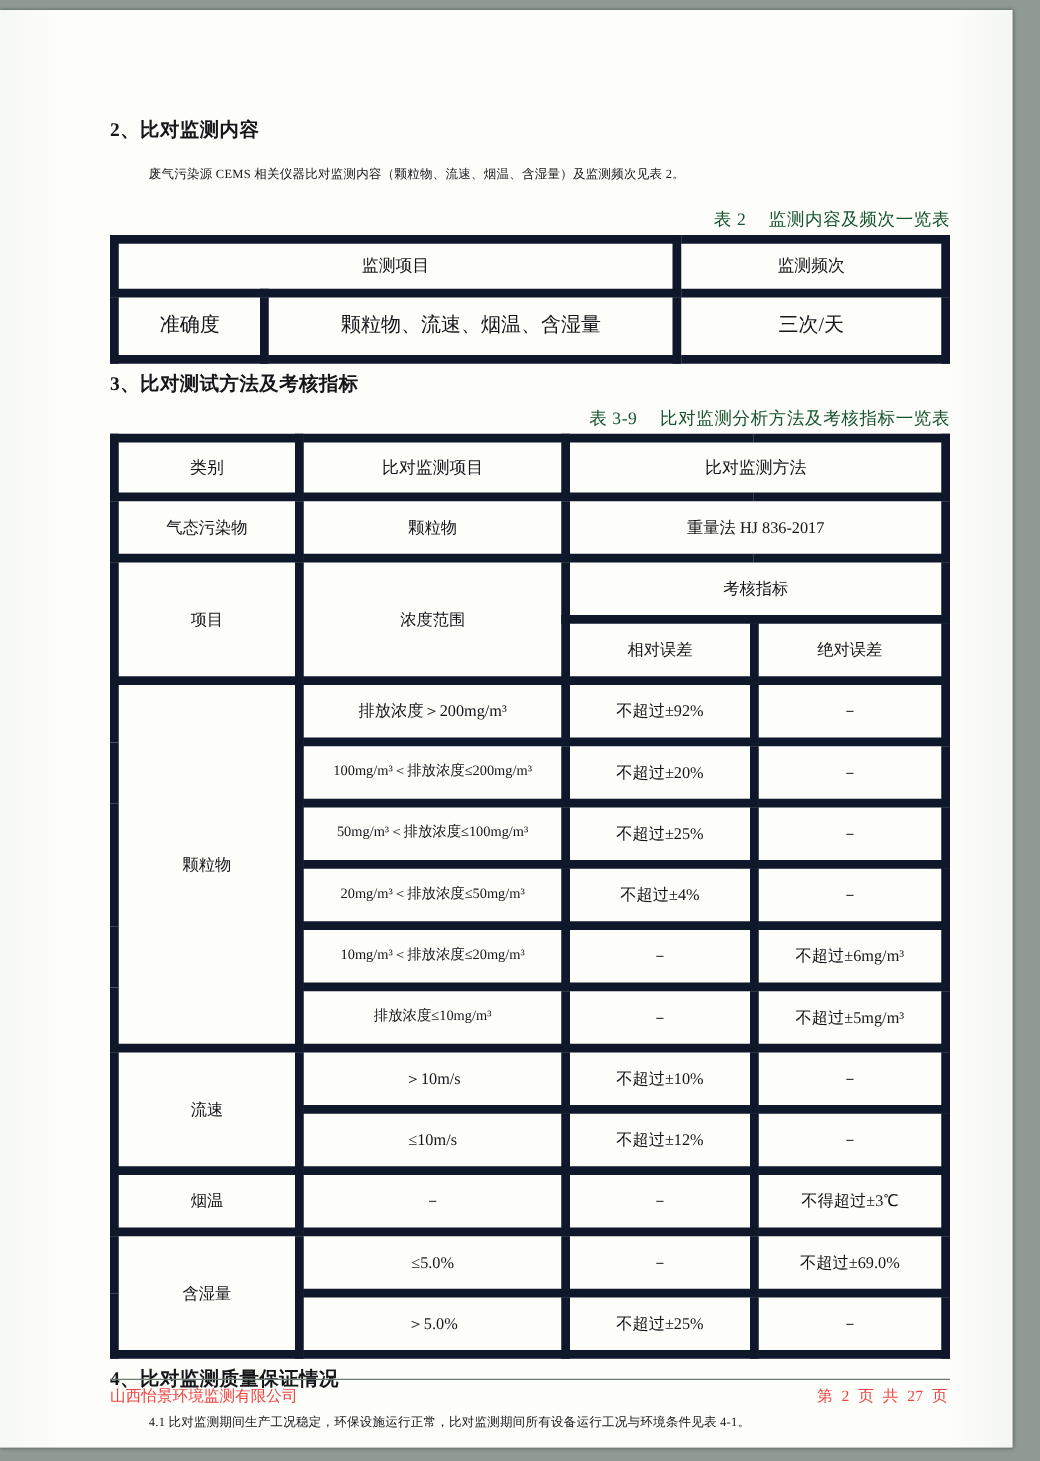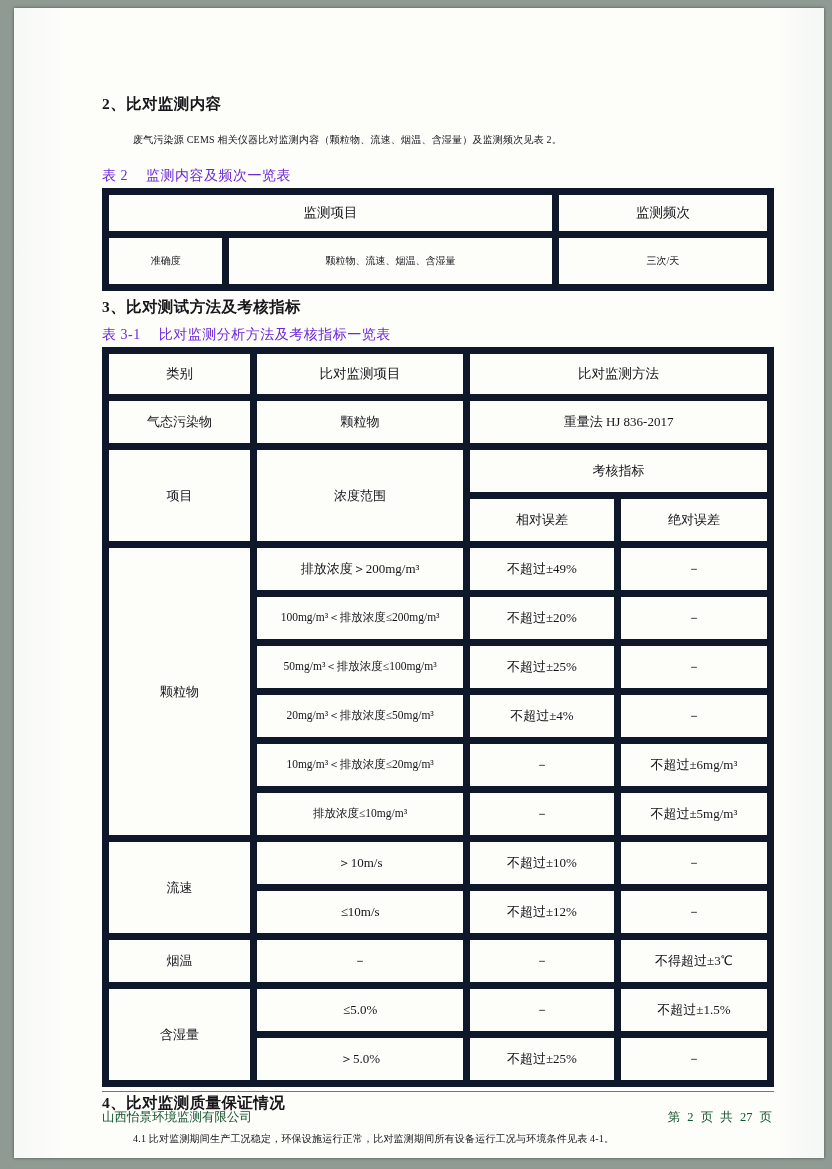--- a/index.html
+++ b/index.html
@@ -8,21 +8,21 @@
     background: #8f9a93;
   }
   body {
     width: 832px;
     height: 1169px;
     overflow: hidden;
     font-family: "Liberation Serif", serif;
   }
   .page {
     position: absolute;
-    left: 14px;
+    left: 0;
     top: 8px;
     width: 810px;
     height: 1150px;
     background: #fdfdfb;
     box-shadow: 0 0 3px rgba(0,0,0,0.45);
     overflow: hidden;
   }
   .paper-inner {
     position: absolute;
     left: 0; top: 0; right: 0; bottom: 0;
@@ -44,58 +44,58 @@
   }
   .para {
     font-size: 10px;
     line-height: 38px;
     color: #15151a;
     margin: 0 0 4px 0;
     text-indent: 31px;
     letter-spacing: 0.2px;
   }
   .tbl-caption {
-    text-align: left;
+    text-align: right;
     font-size: 14px;
-    color: #6d28d9;
+    color: #14532d;
     margin: 8px 0 3px 0;
     letter-spacing: 0.5px;
   }
   .tbl-caption .cap-no { margin-right: 18px; }
   table.grid {
     border-collapse: collapse;
     width: 672px;
     font-size: 13px;
     color: #15151a;
   }
   table.grid td, table.grid th {
     border: 7px solid #0f172a;
     text-align: center;
     vertical-align: middle;
     padding: 5px 3px;
     font-weight: normal;
     line-height: 1.35;
   }
   .t2 td { height: 26px; }
   .t2 .hdr td { font-size: 13.5px; }
-  .t2 .row td { height: 36px; font-size: 10px; }
+  .t2 .row td { height: 36px; font-size: 16px; }
   .t31 td { font-size: 13px; }
   .t31 .hdr td { font-size: 13.5px; height: 30px; }
   .t31 td.tall { height: 32px; }
   .t31 .small { font-size: 11.5px; }
   .sec-block { margin-top: 6px; }
   .footer {
     position: absolute;
     left: 88px;
     bottom: 32px;
     width: 672px;
     border-top: 1px solid #6f7a72;
-    padding-top: 17px;
+    padding-top: 5px;
     font-size: 12.5px;
-    color: #14532d;
+    color: #ef4444;
     display: flex;
     justify-content: space-between;
   }
   .footer .pg span { margin: 0 2px; }
   .dash { letter-spacing: 0; }
 </style>
 </head>
 <body>
 
 <div class="page">
@@ -121,21 +121,21 @@
           <td style="width:217px">三次/天</td>
         </tr>
       </tbody>
     </table>
 
     <div class="sec-block">
       <div class="h-sec">3、比对测试方法及考核指标</div>
     </div>
 
     <div class="tbl-caption">
-      <span class="cap-no">表 3-1</span><span>比对监测分析方法及考核指标一览表</span>
+      <span class="cap-no">表 3-9</span><span>比对监测分析方法及考核指标一览表</span>
     </div>
 
     <table class="grid t31">
       <tbody>
         <tr class="hdr">
           <td style="width:156px">类别</td>
           <td style="width:225px">比对监测项目</td>
           <td colspan="2">比对监测方法</td>
         </tr>
         <tr>
@@ -149,21 +149,21 @@
           <td class="tall" colspan="2">考核指标</td>
         </tr>
         <tr>
           <td class="tall" style="width:156px">相对误差</td>
           <td class="tall" style="width:156px">绝对误差</td>
         </tr>
 
         <tr>
           <td class="tall" rowspan="6">颗粒物</td>
           <td class="tall">排放浓度＞200mg/m³</td>
-          <td class="tall">不超过±49%</td>
+          <td class="tall">不超过±92%</td>
           <td class="tall dash">－</td>
         </tr>
         <tr>
           <td class="tall small">100mg/m³＜排放浓度≤200mg/m³</td>
           <td class="tall">不超过±20%</td>
           <td class="tall dash">－</td>
         </tr>
         <tr>
           <td class="tall small">50mg/m³＜排放浓度≤100mg/m³</td>
           <td class="tall">不超过±25%</td>
@@ -201,21 +201,21 @@
           <td class="tall">烟温</td>
           <td class="tall dash">－</td>
           <td class="tall dash">－</td>
           <td class="tall">不得超过±3℃</td>
         </tr>
 
         <tr>
           <td class="tall" rowspan="2">含湿量</td>
           <td class="tall">≤5.0%</td>
           <td class="tall dash">－</td>
-          <td class="tall">不超过±1.5%</td>
+          <td class="tall">不超过±69.0%</td>
         </tr>
         <tr>
           <td class="tall">＞5.0%</td>
           <td class="tall">不超过±25%</td>
           <td class="tall dash">－</td>
         </tr>
       </tbody>
     </table>
 
     <div class="sec-block">

